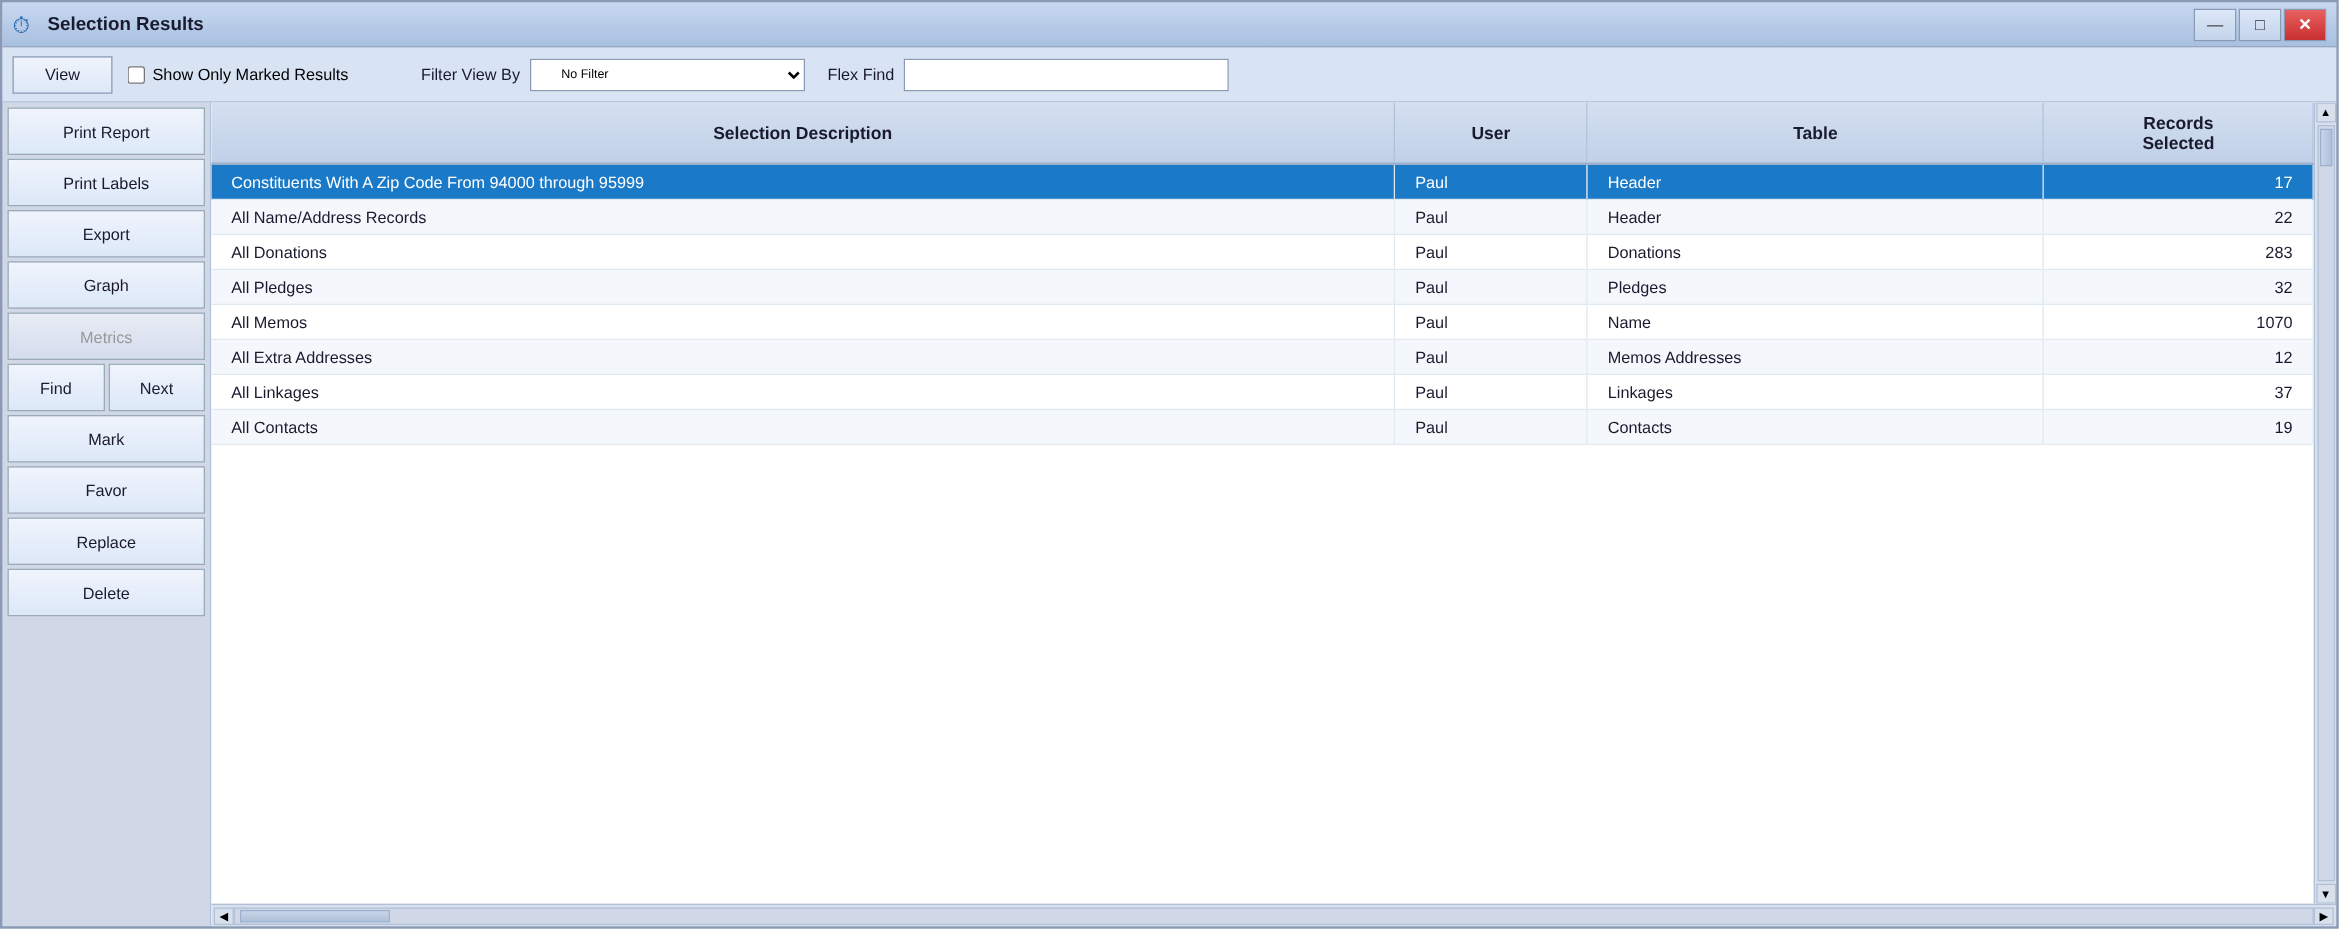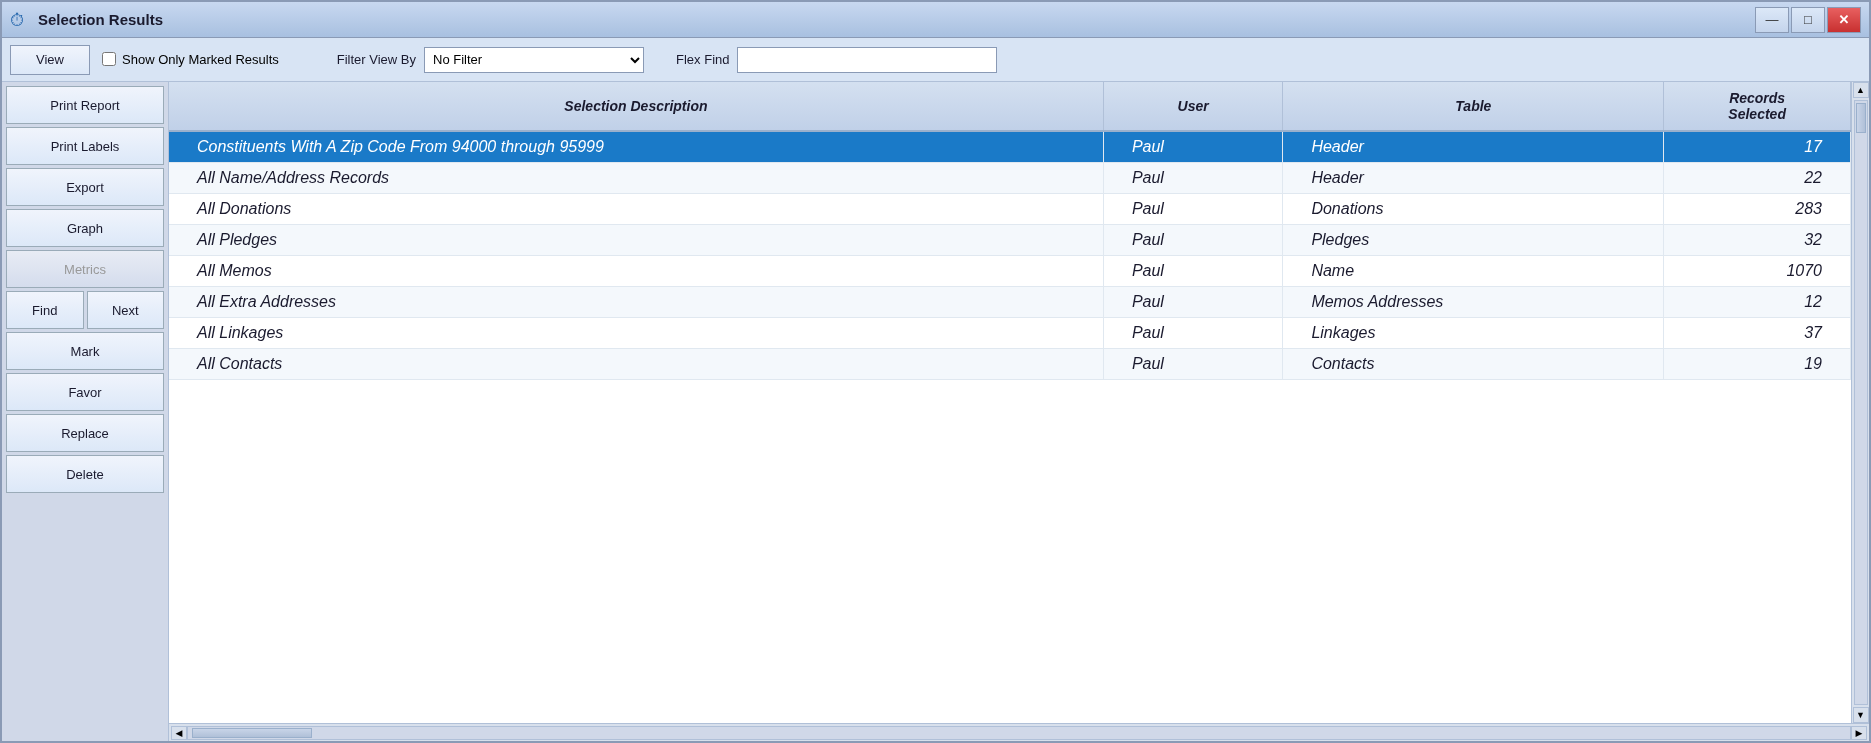--- a/index.html
+++ b/index.html
@@ -81,21 +81,21 @@
       min-width: 80px;
       border: 1px solid #8a9ab5;
       background: linear-gradient(180deg, #f0f4fc 0%, #dce8f8 100%);
       cursor: pointer;
       font-size: 13px;
       color: #1a1a2e;
       padding: 0 10px;
     }
     .checkbox-container {
       display: flex;
-      align-items: flex-start;
+      align-items: center;
       gap: 6px;
     }
     .checkbox-container input[type="checkbox"] {
       width: 14px;
       height: 14px;
       cursor: pointer;
     }
     .filter-section {
       display: flex;
       align-items: center;
@@ -104,29 +104,29 @@
     }
     .filter-label {
       font-size: 13px;
       color: #1a1a2e;
     }
     .filter-select {
       height: 26px;
       width: 220px;
       border: 1px solid #8a9ab5;
       background: white;
-      font-size: 13px;
-      padding: 0 4px;
+      font-size: 10px;
+      padding: 0 20px;
       cursor: pointer;
     }
     .flex-find-section {
       display: flex;
       align-items: center;
       gap: 8px;
-      margin-left: 20px;
+      margin-left: 6px;
     }
     .flex-find-input {
       height: 26px;
       width: 260px;
       border: 1px solid #8a9ab5;
       background: white;
       font-size: 13px;
       padding: 0 4px;
     }
     .main-content {
@@ -171,21 +171,20 @@
       flex: 1;
       display: flex;
       flex-direction: column;
       overflow: hidden;
       background: white;
     }
     .table-container {
       flex: 1;
       overflow: auto;
       position: relative;
-      font-style: italic;
     }
     table {
       width: 100%;
       border-collapse: collapse;
     }
     thead tr {
       background: linear-gradient(180deg, #d4e0f0 0%, #c0d0e8 100%);
     }
     thead th {
       padding: 8px 12px;
@@ -209,22 +208,22 @@
       background: white;
     }
     tbody tr.selected {
       background: #1a7ac8 !important;
       color: white;
     }
     tbody tr.selected td {
       color: white;
     }
     tbody td {
-      padding: 6px 28px;
-      font-size: 16px;
+      padding: 6px 16px;
+      font-size: 13px;
       color: #1a1a2e;
       border-right: 1px solid #e0e8f0;
     }
     tbody td.number {
       text-align: right;
     }
     .scrollbar-h {
       height: 18px;
       background: #d8e0ec;
       border-top: 1px solid #b0c0d8;

